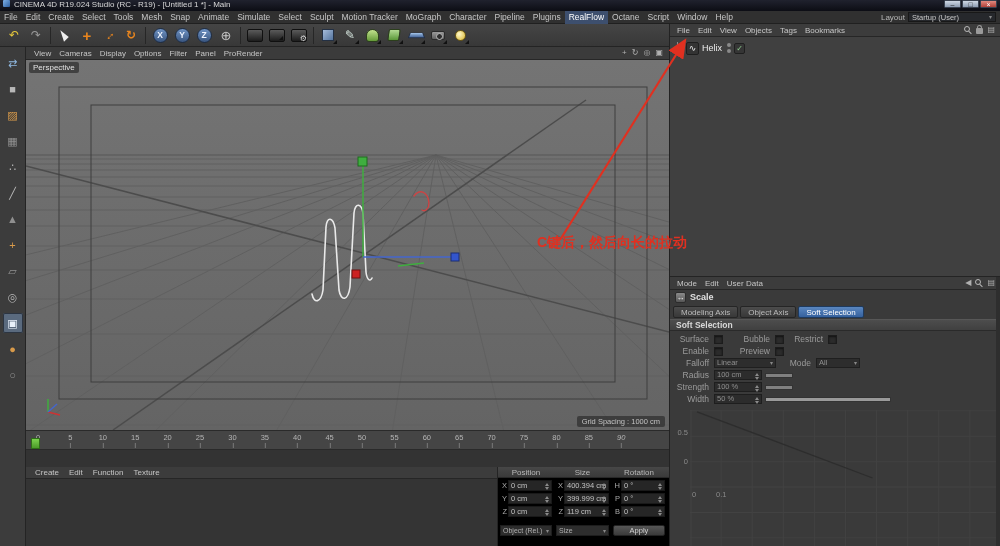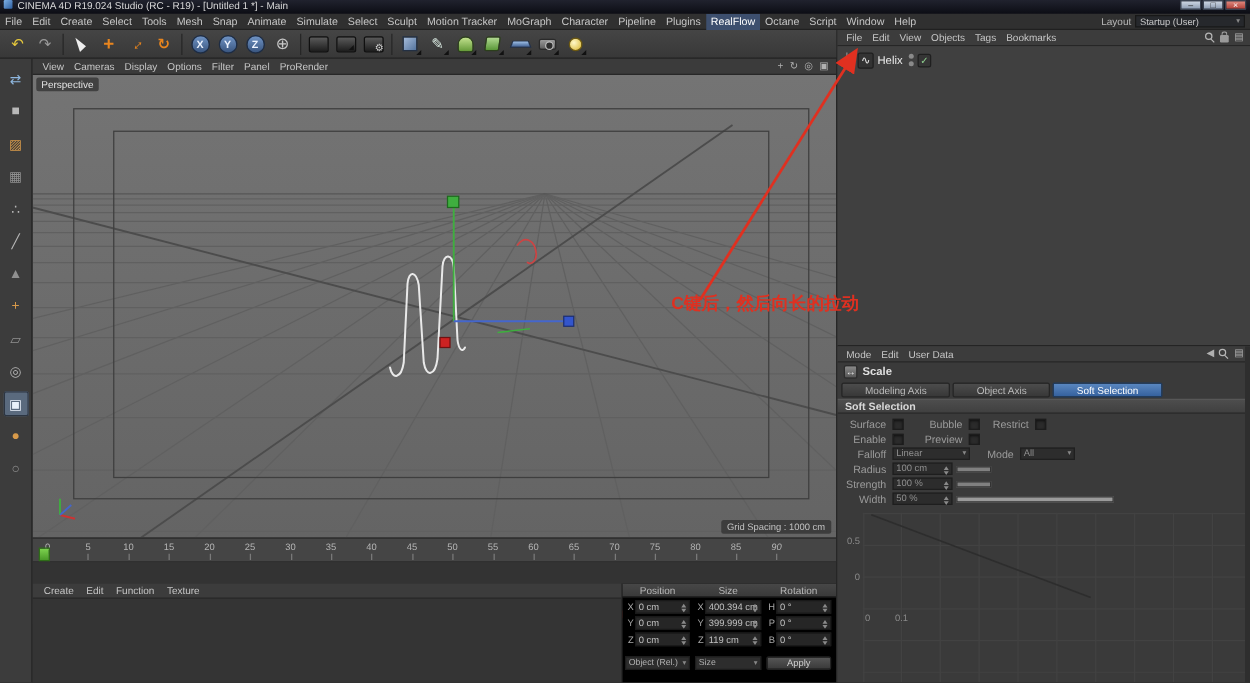--- a/index.html
+++ b/index.html
@@ -122,21 +122,21 @@
 .vis-dots{display:flex;flex-direction:column;gap:2px;margin-left:2px;}
 .vis-dots i{width:4px;height:4px;border-radius:50%;background:#8a8a8a;}
 .tag-chip{width:11px;height:11px;background:#353535;border:1px solid #1f1f1f;border-radius:2px;color:#8fd18f;font-size:8px;line-height:9px;text-align:center;}
 
 
 .am{flex:1;background:#3a3a3a;display:flex;flex-direction:column;position:relative;overflow:hidden;}
 .am-tool{height:14px;display:flex;align-items:center;gap:4px;padding:0 5px;flex-shrink:0;}
 .tool-ico{width:11px;height:11px;background:linear-gradient(#8a8a8a,#565656);border:1px solid #2c2c2c;border-radius:2px;color:#f0f0f0;font-size:8px;line-height:9px;text-align:center;}
 .tool-name{font-size:9px;color:#e0e0e0;font-weight:bold;}
 .am-tabs{height:15px;display:flex;align-items:center;gap:2px;padding:0 3px;flex-shrink:0;}
-.tab{height:12px;line-height:11px;padding:0 18px;font-size:8px;color:#bbb;background:linear-gradient(#4c4c4c,#383838);border:1px solid #252525;border-radius:2px;white-space:nowrap;}
+.tab{height:12px;line-height:11px;padding:0 7px;font-size:8px;color:#bbb;background:linear-gradient(#4c4c4c,#383838);border:1px solid #252525;border-radius:2px;white-space:nowrap;}
 .tab.active{background:linear-gradient(#5a87c0,#35619e);border-color:#1e3a5e;color:#fff;}
 .am-section{height:12px;background:linear-gradient(#4d4d4d,#404040);border-top:1px solid #575757;border-bottom:1px solid #2a2a2a;font-size:8.5px;font-weight:bold;color:#d8d8d8;line-height:11px;padding-left:6px;flex-shrink:0;}
 .am-rows{padding-top:2px;flex-shrink:0;}
 .am-row{height:12px;display:flex;align-items:center;font-size:8.5px;color:#9b9b9b;}
 .lblA{width:44px;text-align:right;padding-right:5px;white-space:nowrap;}
 .lblB{width:52px;text-align:right;padding-right:5px;white-space:nowrap;}
 .lblC{width:44px;text-align:right;padding-right:5px;white-space:nowrap;}
 .cb{width:9px;height:9px;background:#2b2b2b;border:1px solid #1c1c1c;box-shadow:inset 0 1px 2px rgba(0,0,0,.6);}
 .a-select{height:10px;background:#2d2d2d;border:1px solid #1f1f1f;font-size:7.5px;line-height:8px;color:#8f8f8f;padding:0 2px;display:flex;justify-content:space-between;align-items:center;gap:3px;}
 .w-lin{width:62px;}.w-all{width:44px;}

